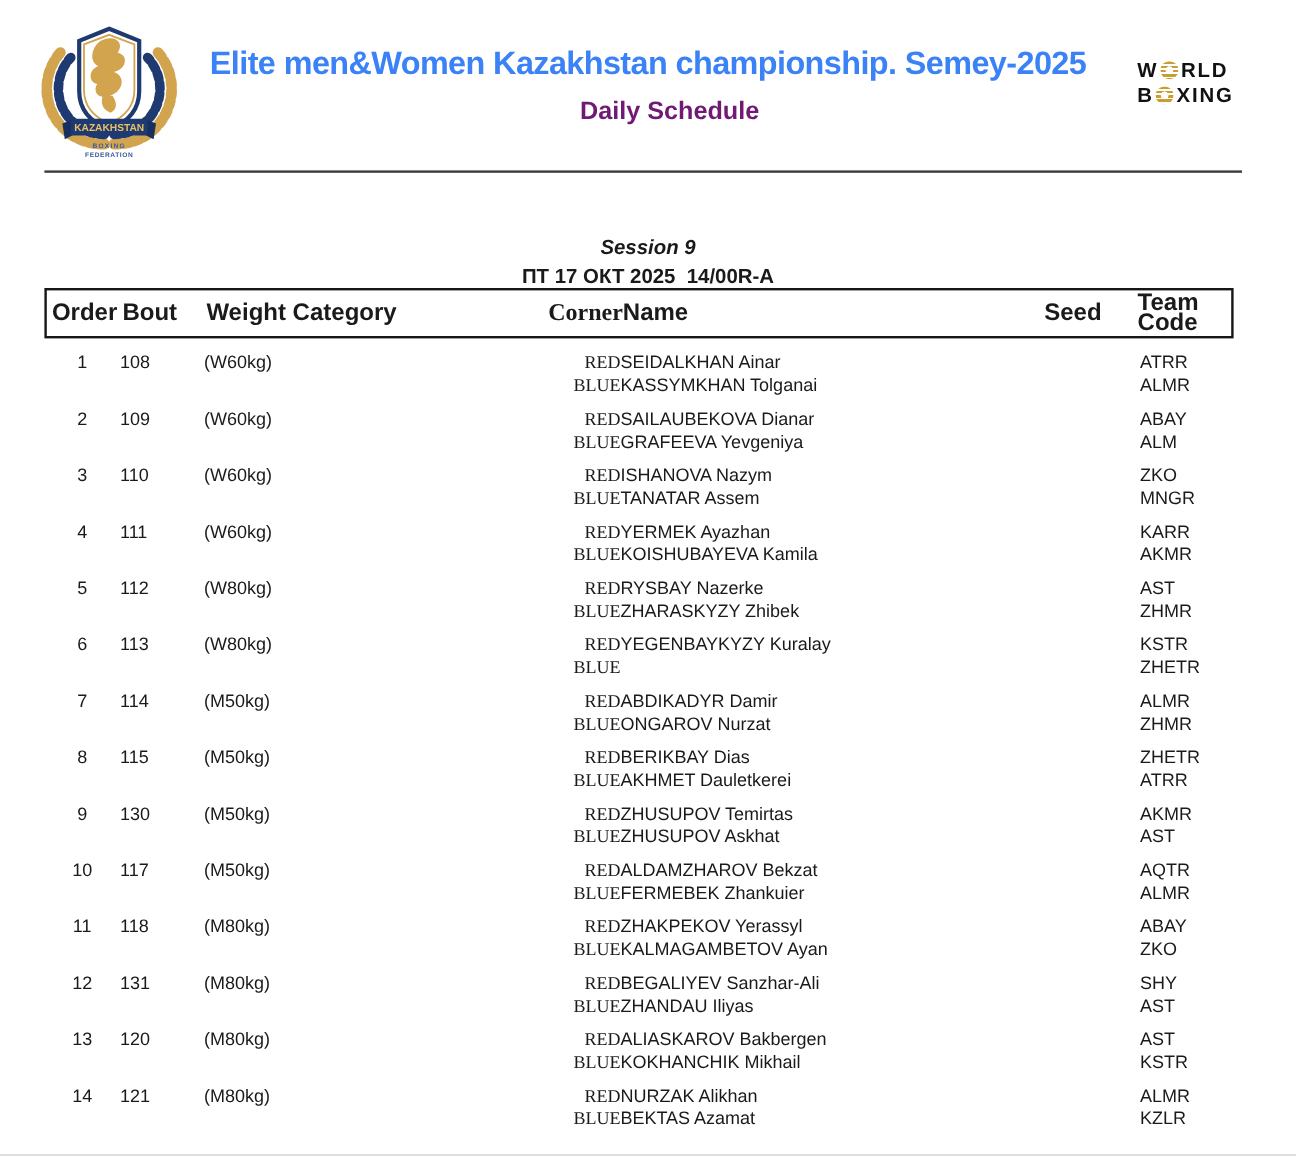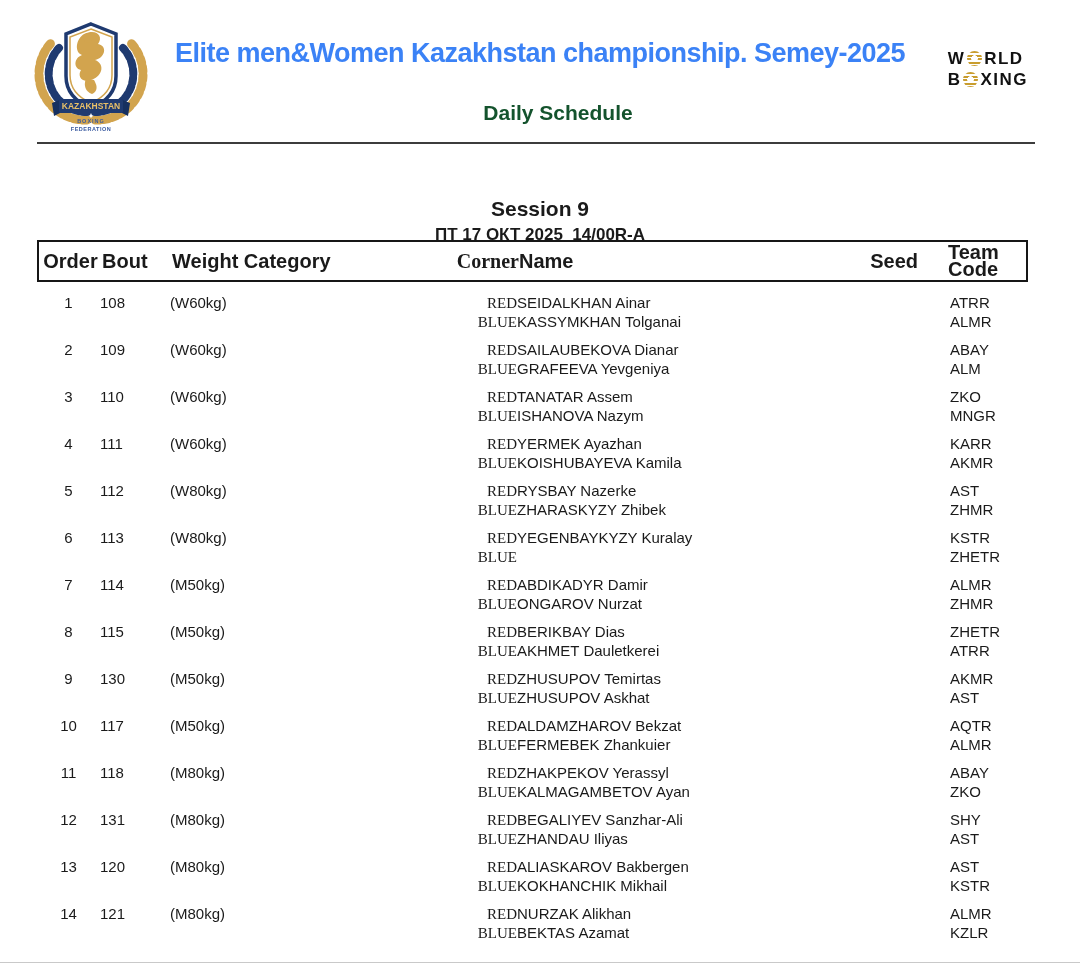--- a/index.html
+++ b/index.html
@@ -16,22 +16,22 @@
   
   .header { position: relative; height: 143px; }
   .kbf-logo { position: absolute; left: 32px; top: 8px; width: 118px; height: 130px; }
   .titles { position: absolute; left: 0; top: 0; width: 100%; text-align: center; }
   .main-title {
     margin-top: 38px;
     font-size: 27px; font-weight: bold; letter-spacing: -0.5px;
     color: #3b82f6;
   }
   .sub-title {
-    margin-top: 32px;
-    font-size: 21px; font-weight: bold; color: #14532d; padding-left: 36px;
+    margin-top: 12px;
+    font-size: 21px; font-weight: bold; color: #701a75; padding-left: 36px;
   }
   .wb-logo {
     position: absolute; right: 52px; top: 48px;
     font-weight: 900; font-size: 17px; letter-spacing: 1.5px; color: #111;
     line-height: 21px; white-space: nowrap;
   }
   .wb-line { display: flex; align-items: center; }
   .wb-o {
     display: inline-block; width: 15px; height: 15px; border-radius: 50%;
     margin: 0 2px;
@@ -39,21 +39,21 @@
       radial-gradient(circle at 50% 50%, #ffffff 0 3px, rgba(255,255,255,0) 3.5px),
       repeating-linear-gradient(to bottom, var(--wb-gold, #c99d2e) 0 2.2px, #ffffff 2.2px 3.6px);
   }
   .rule {
     position: absolute; left: 37px; top: 142px; width: 998px; height: 0;
     border-top: 2px solid #3c3c3c;
   }
 
   
   .session { text-align: center; margin-top: 54px; }
-  .session-title { font-size: 21px; font-weight: bold; }
+  .session-title { font-size: 17px; font-weight: bold; font-style: italic; }
   .session-datetime { font-size: 17px; font-weight: bold; margin-top: 4px; white-space: pre; }
 
   
   .tbl { position: absolute; left: 37px; top: 240px; width: 991px; }
   .grid-cols {
     display: grid;
     grid-template-columns: 63px 63px 245px 109px 1fr 60px 108px;
   }
   .thead {
     border: 2px solid #161616;
@@ -200,22 +200,22 @@
 
   <div class="row grid-cols">
     <div class="cell-top col-order">3</div>
     <div class="cell-top col-bout">110</div>
     <div class="cell-top col-weight">(W60kg)</div>
     <div class="cell-top col-corner two-line">
       <div>RED</div>
       <div>BLUE</div>
     </div>
     <div class="cell-top col-name two-line">
+      <div>ISHANOVA Nazym</div>
       <div>TANATAR Assem</div>
-      <div>ISHANOVA Nazym</div>
     </div>
     <div class="cell-top col-seed two-line">
       <div></div>
       <div></div>
     </div>
     <div class="cell-top col-team two-line">
       <div>ZKO</div>
       <div>MNGR</div>
     </div>
   </div>

